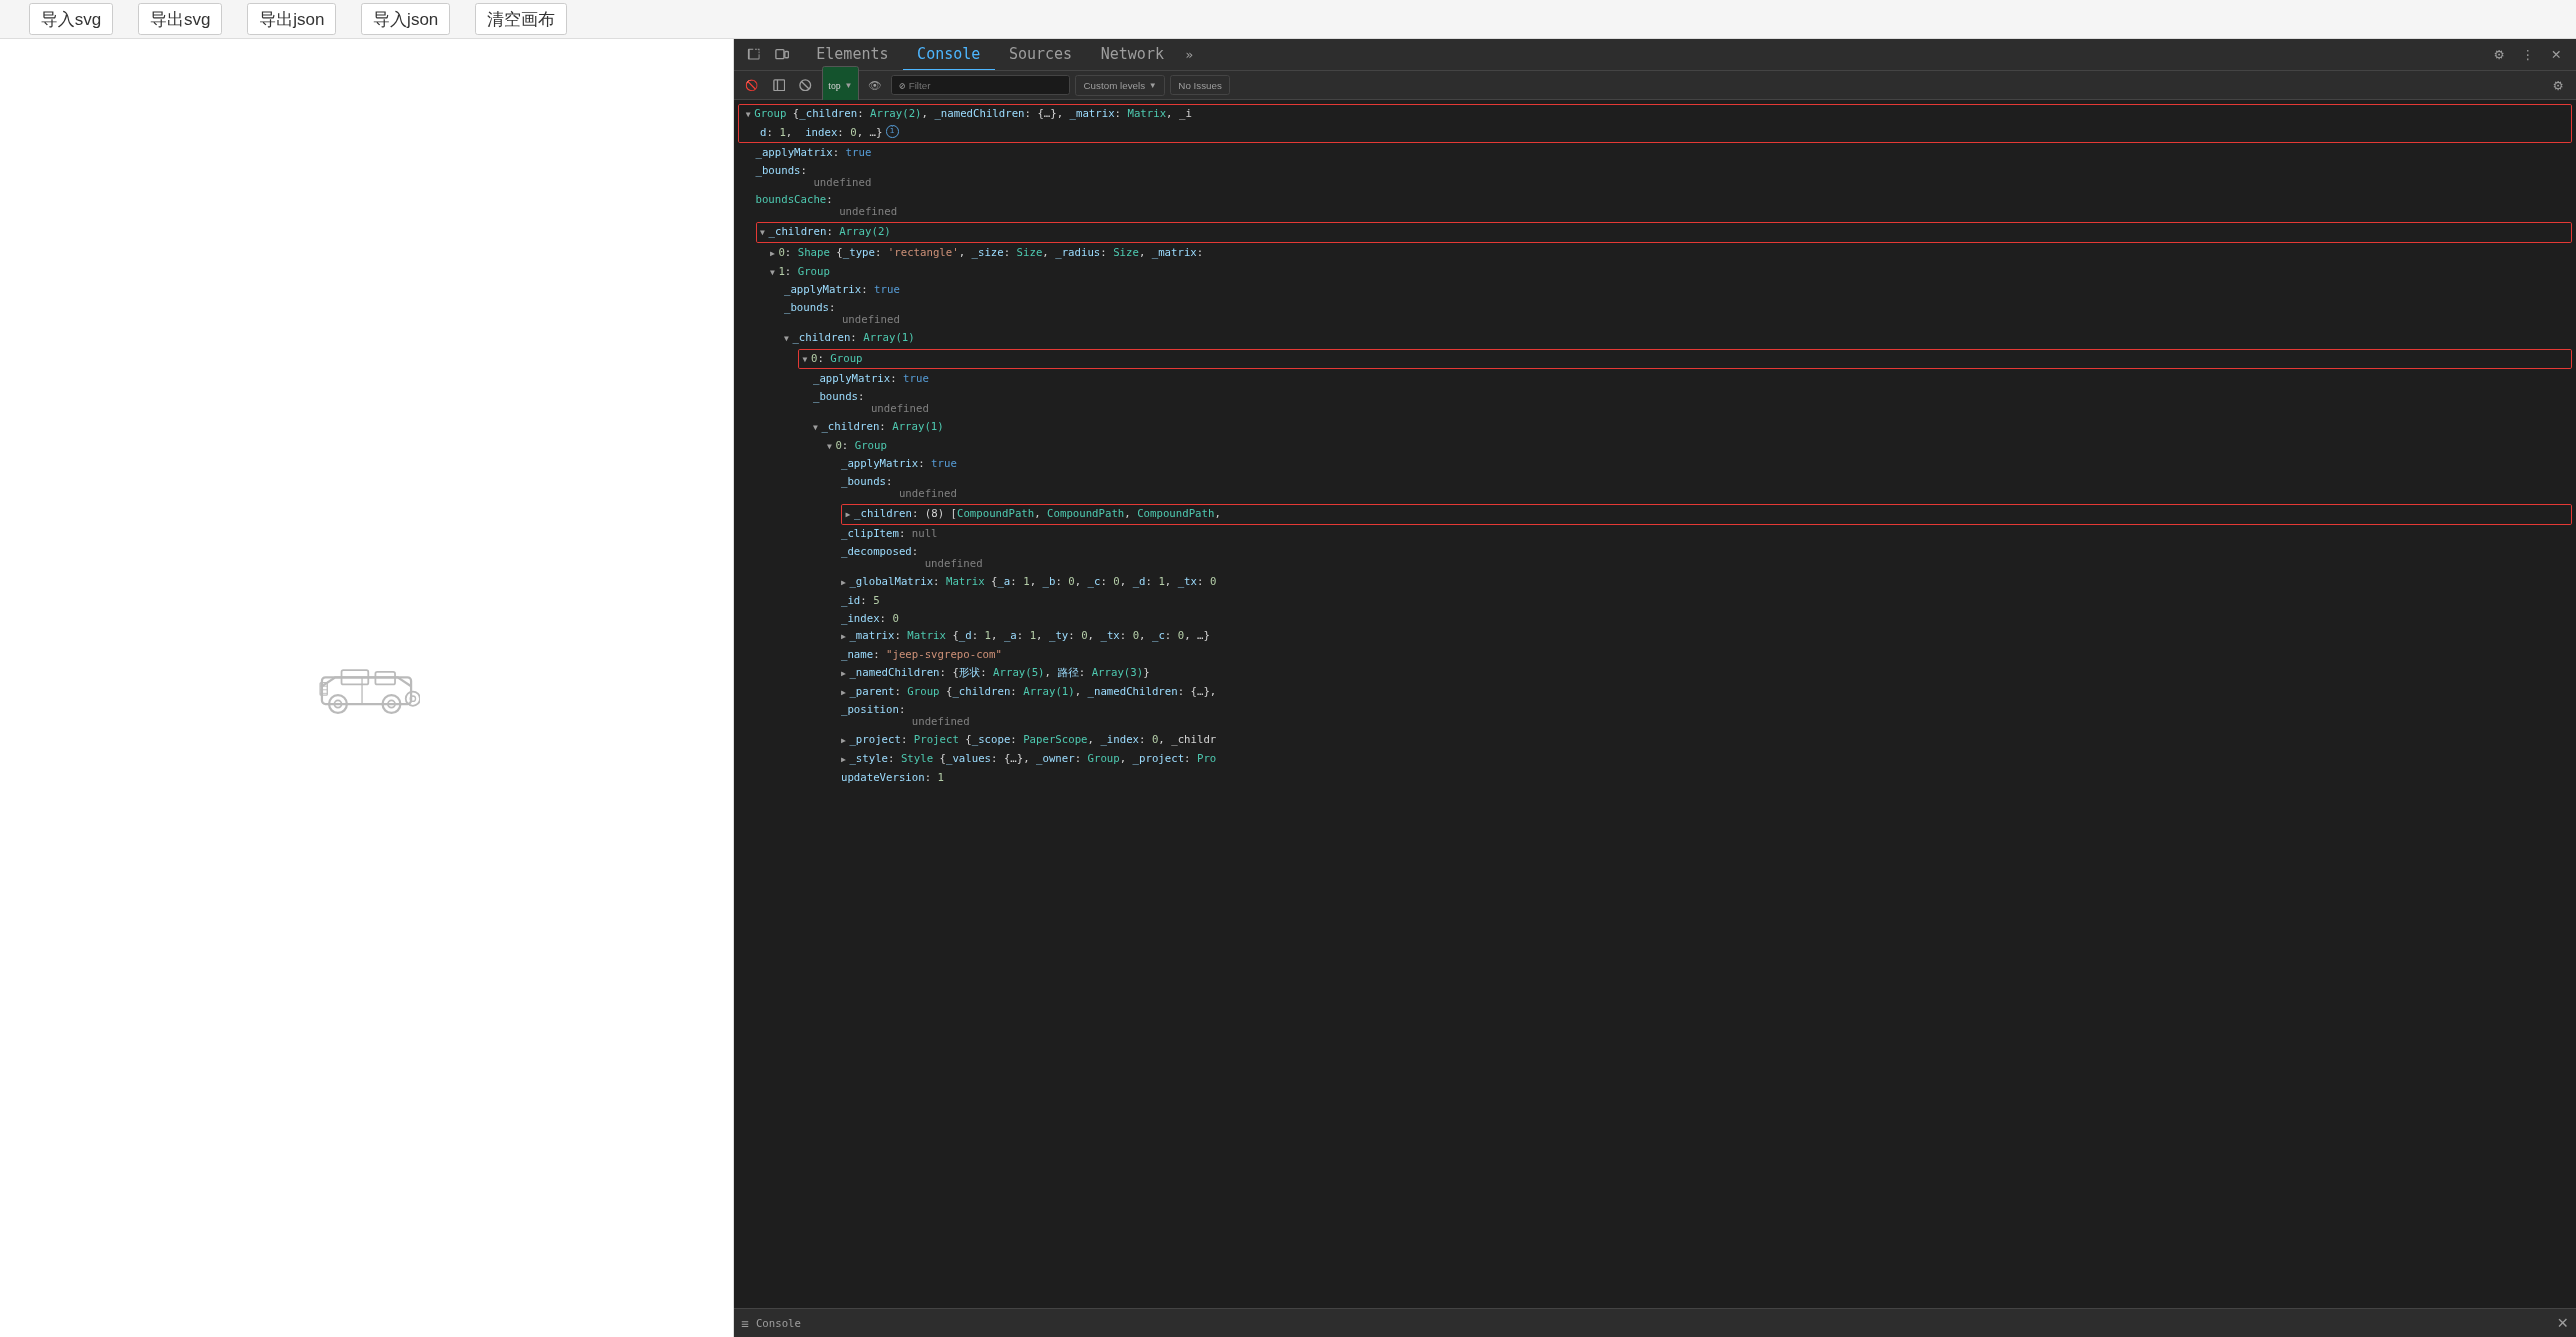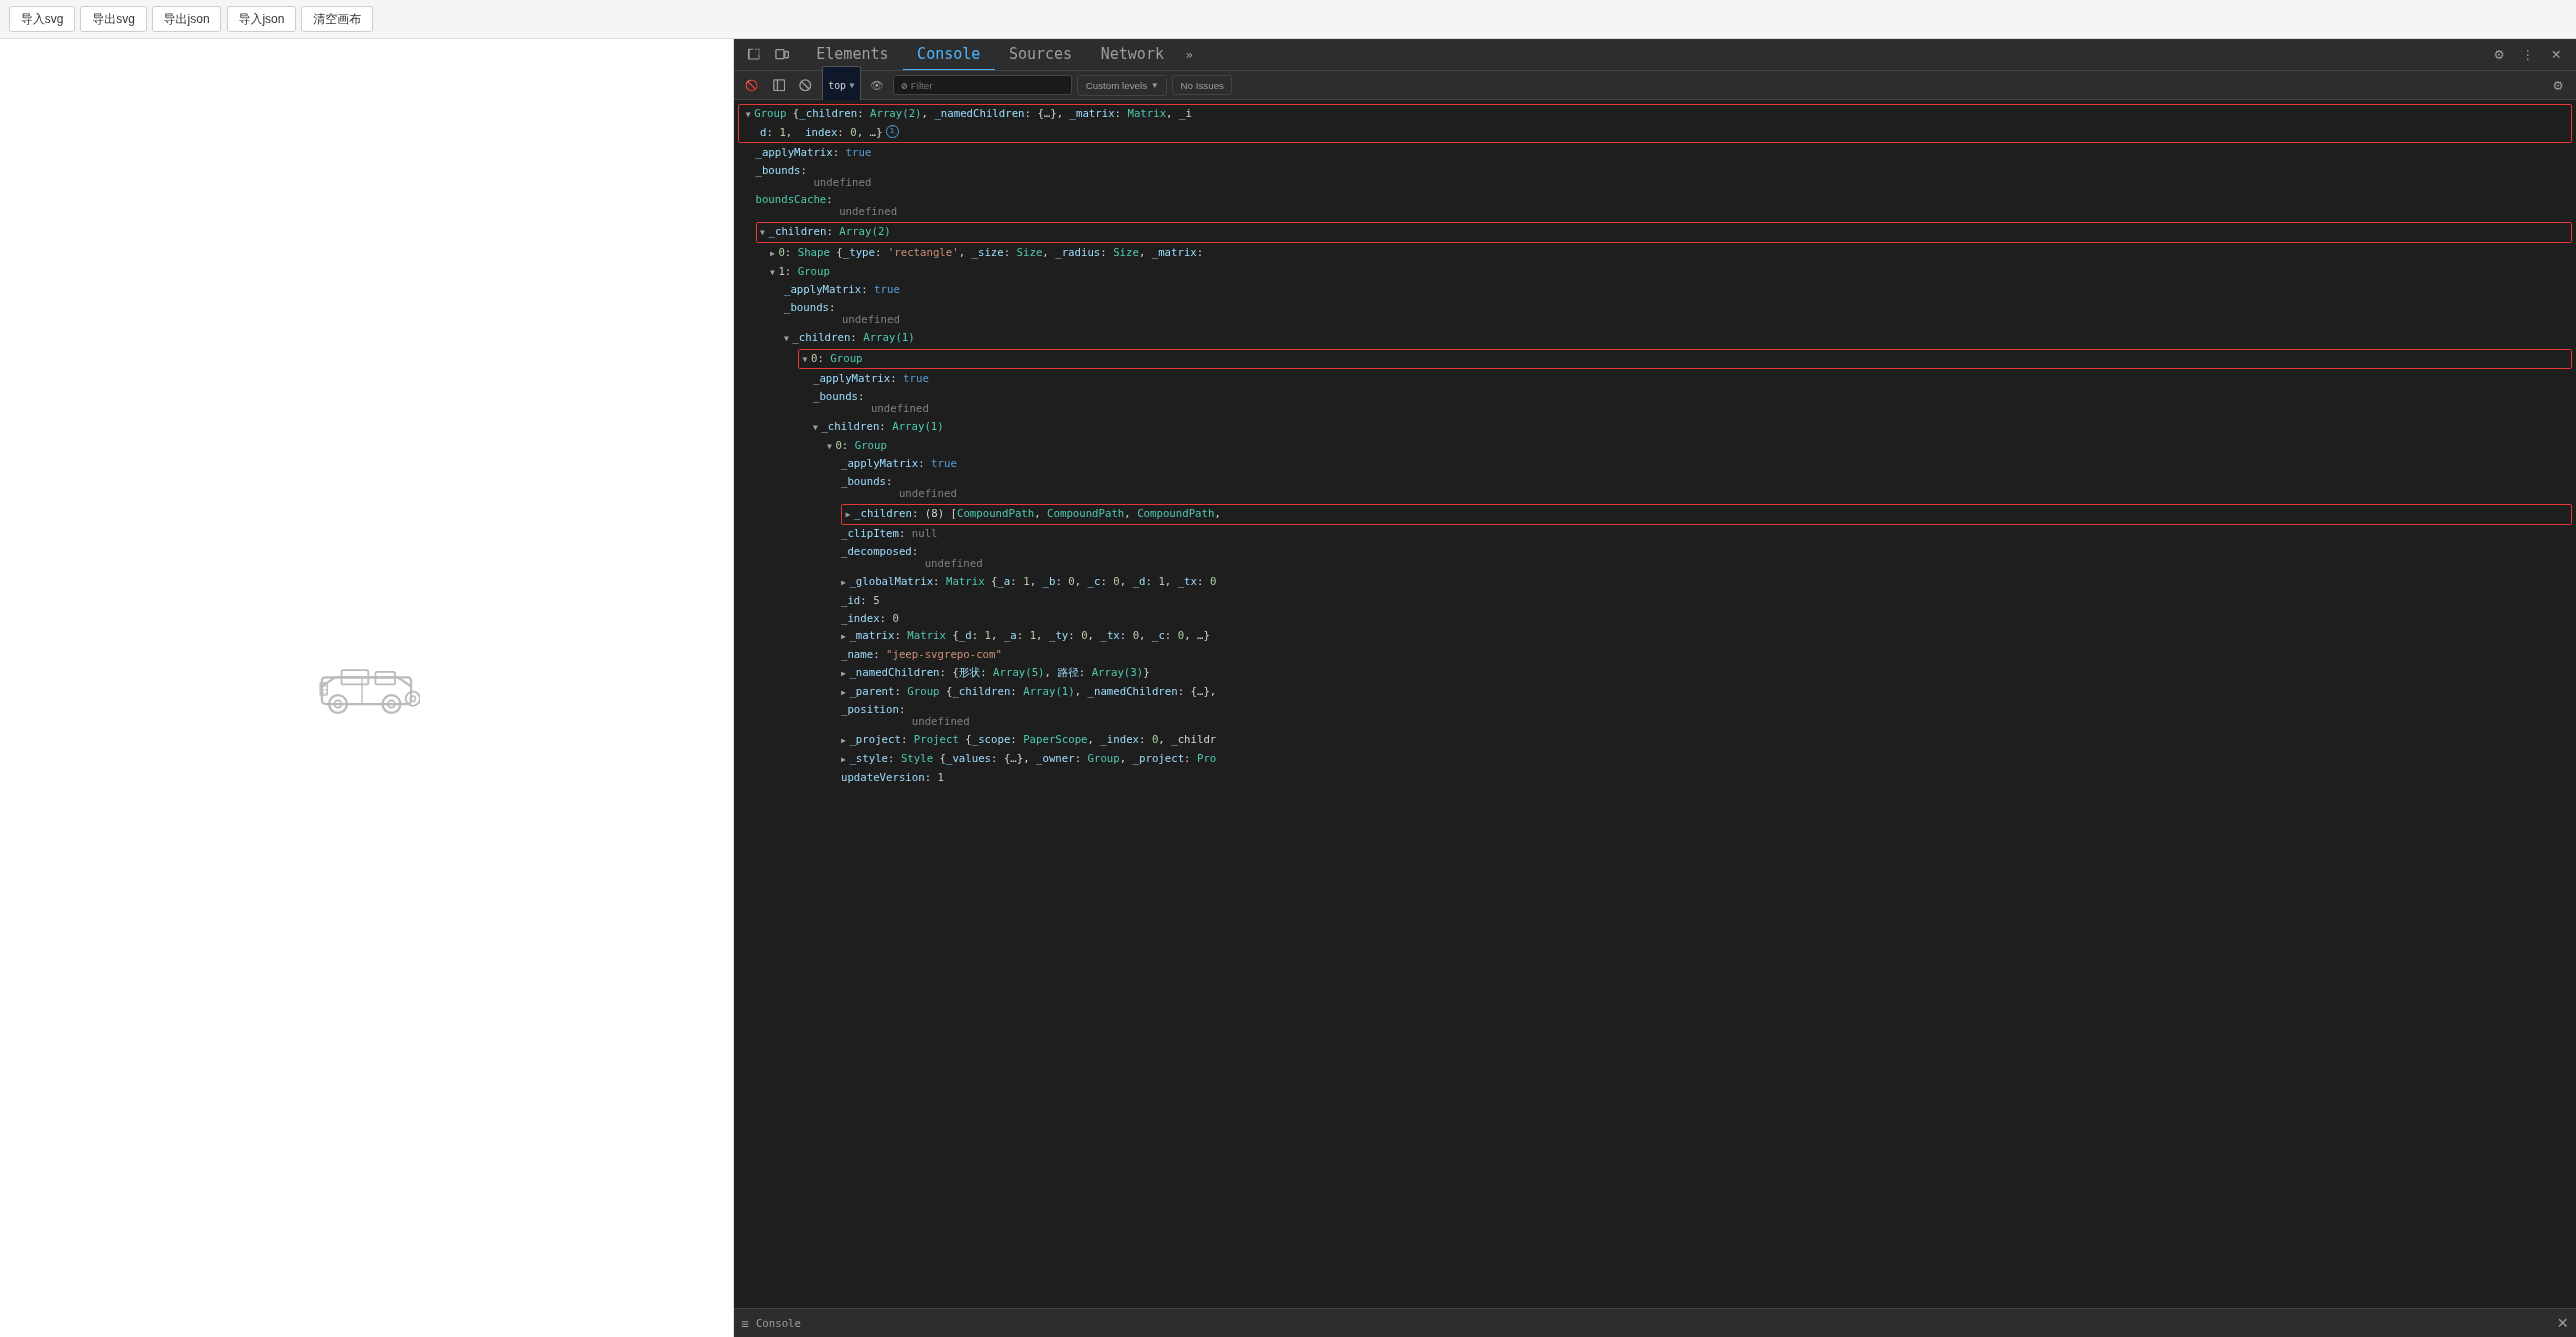--- a/index.html
+++ b/index.html
@@ -15,22 +15,23 @@
       border-bottom: 0.9px solid #ddd;
       height: 39px;
       flex-shrink: 0;
     }
     .toolbar button {
       padding: 3.6px 10.7px;
       border: 0.9px solid #ccc;
       background: #fff;
       border-radius: 2.7px;
       cursor: pointer;
-      font-size: 12px;
+      font-size: 17px;
       color: #333;
+      margin-left: 20px;
     }
 
     
     .main-area {
       display: flex;
       flex: 1;
       overflow: hidden;
     }
 
     
@@ -396,21 +397,21 @@
           <line x1="5" y1="1" x2="5" y2="13" stroke="currentColor" stroke-width="1.5"></line>
         </svg>
       </button>
       <button class="console-toolbar-btn">
         <svg width="12.5" height="12.5" viewBox="0 0 14 14" fill="none">
           <circle cx="7" cy="7" r="6" stroke="#9e9e9e" stroke-width="1.5"></circle>
           <line x1="3" y1="3" x2="11" y2="11" stroke="#9e9e9e" stroke-width="1.5"></line>
         </svg>
       </button>
 
-      <div style="display:flex;align-items:center;background:#0f172a;border:0.9px solid #555;border-radius:2.7px;padding:0 5.4px;height:38px;cursor:pointer;gap:3.6px;">
+      <div style="display:flex;align-items:center;background:#14532d;border:0.9px solid #555;border-radius:2.7px;padding:0 5.4px;height:38px;cursor:pointer;gap:3.6px;font-family:Liberation Serif, serif;">
         <span style="color:#d4d4d4;font-size:9.8px;">top</span>
         <span style="color:#9e9e9e;font-size:8px;">▼</span>
       </div>
       <button class="console-toolbar-btn">👁</button>
       <div class="filter-box">
         <span class="filter-icon">⊘</span>
         <input type="text" placeholder="Filter" style="">
       </div>
       <button class="custom-levels-btn">
         <span>Custom levels</span>

